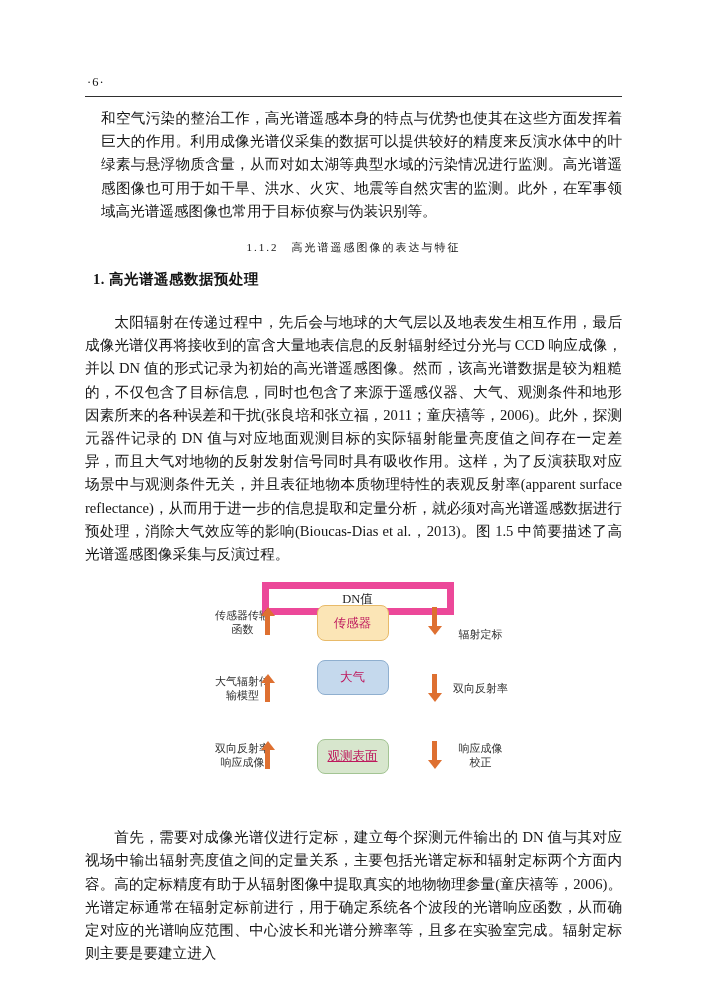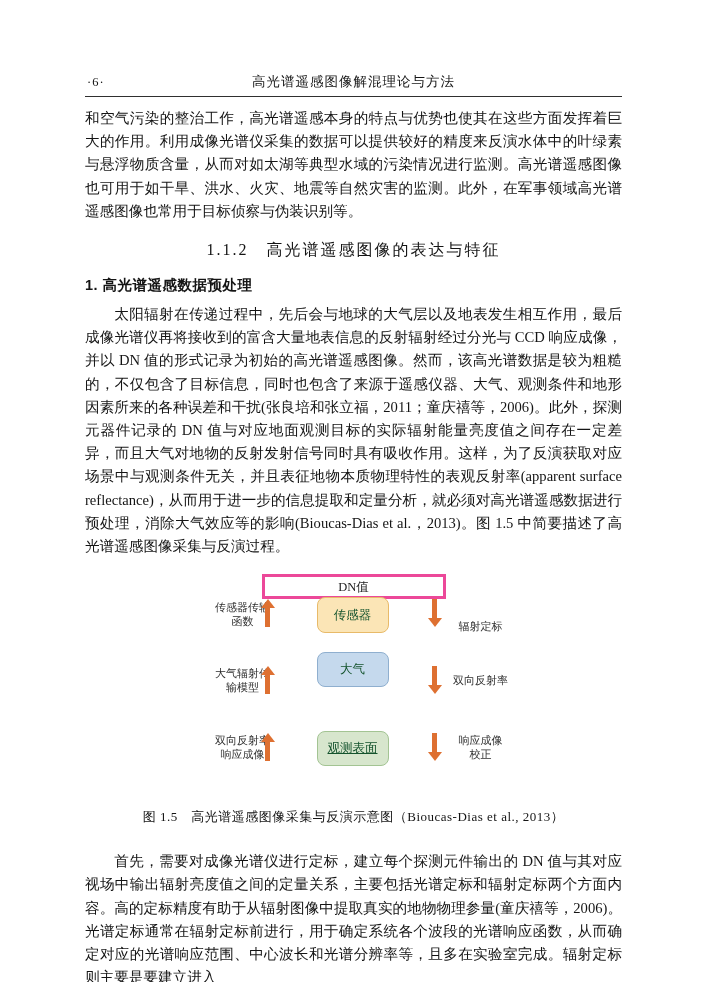--- a/index.html
+++ b/index.html
@@ -14,30 +14,30 @@
     box-sizing:border-box;padding:73px 84px 0 85px;
     font-family:"Liberation Serif","DejaVu Serif",serif;color:#141414;
     margin:0 auto;overflow:hidden;
   }
   
   .header{position:relative;height:23px;border-bottom:1px solid #2f2f2f;}
   .pagenum{position:absolute;left:2px;top:2px;font-size:12.5px;letter-spacing:1px;}
   .running-title{display:block;text-align:center;font-size:13.5px;letter-spacing:1px;}
   
   .body-text{font-size:14.6px;line-height:23.2px;text-align:justify;margin:0;}
-  .p1{margin-top:10px;}
-  .p2{margin-top:8px;text-indent:2em;}
+  .p1{margin-top:10px;margin-left:16px;}
+  .p2{margin-top:22px;text-indent:2em;}
   .p3{margin-top:24px;text-indent:2em;}
-  .section-heading{font-size:16px;font-weight:normal;text-align:center;margin:17px 0 0;letter-spacing:2px;}
-  .subsection-heading{font-family:Liberation Sans, sans-serif;font-size:14.5px;font-weight:bold;margin:15px 0 0;letter-spacing:.5px;}
+  .section-heading{font-size:11px;font-weight:normal;text-align:center;margin:17px 0 0;letter-spacing:2px;}
+  .subsection-heading{font-family:Liberation Serif, serif;font-size:14.5px;font-weight:bold;margin:15px 8px 0;letter-spacing:.5px;}
   
   .figure{position:relative;width:370px;height:222px;margin:14px auto 0;}
-  .wbox{position:absolute;left:93px;width:178px;height:19px;border:3px solid #ec4899;background:#fff;
+  .wbox{position:absolute;left:93px;width:178px;height:19px;border:7px solid #ec4899;background:#fff;
         text-align:center;font-size:12.5px;line-height:20px;color:#222;}
-  .rbox{position:absolute;left:148px;width:70px;border-radius:8px;text-align:center;font-size:12.5px;color:#14532d;}
+  .rbox{position:absolute;left:148px;width:70px;border-radius:8px;text-align:center;font-size:12.5px;color:#be185d;}
   .rbox-sensor{top:25px;height:34px;line-height:34px;background:var(--sensor-fill);border:1px solid var(--sensor-border);}
   .rbox-atmo{top:80px;height:33px;line-height:33px;background:var(--atmosphere-fill);border:1px solid var(--atmosphere-border);}
   .rbox-surf{top:159px;height:33px;line-height:33px;background:var(--surface-fill);border:1px solid var(--surface-border);text-decoration:underline;}
   .side-label{position:absolute;font-size:11px;line-height:14px;color:#2e2e2e;text-align:center;}
   .sl-left{left:36px;width:76px;}
   .sl-right{left:280px;width:64px;}
   .arrow{position:absolute;width:14px;height:28px;}
   .arrow .head{position:absolute;left:0;width:0;height:0;border-left:7px solid transparent;border-right:7px solid transparent;}
   .arrow.up .head{top:0;border-bottom:9px solid var(--arrow);}
   .arrow.down .head{bottom:0;border-top:9px solid var(--arrow);}
@@ -48,21 +48,20 @@
   .a-down{left:259px;}
   .caption{text-align:center;font-size:13px;margin-top:14px;letter-spacing:.5px;}
 </style>
 </head>
 <body>
 
 <div class="page">
 
   <div class="header">
     <span class="pagenum">·6·</span>
-    <span class="running-title">高光谱遥感图像解混理论与方法</span>
   </div>
 
   <p class="body-text p1">和空气污染的整治工作，高光谱遥感本身的特点与优势也使其在这些方面发挥着巨大的作用。利用成像光谱仪采集的数据可以提供较好的精度来反演水体中的叶绿素与悬浮物质含量，从而对如太湖等典型水域的污染情况进行监测。高光谱遥感图像也可用于如干旱、洪水、火灾、地震等自然灾害的监测。此外，在军事领域高光谱遥感图像也常用于目标侦察与伪装识别等。</p>
 
   <h2 class="section-heading">1.1.2　高光谱遥感图像的表达与特征</h2>
 
   <h3 class="subsection-heading">1. 高光谱遥感数据预处理</h3>
 
   <p class="body-text p2">太阳辐射在传递过程中，先后会与地球的大气层以及地表发生相互作用，最后成像光谱仪再将接收到的富含大量地表信息的反射辐射经过分光与 CCD 响应成像，并以 DN 值的形式记录为初始的高光谱遥感图像。然而，该高光谱数据是较为粗糙的，不仅包含了目标信息，同时也包含了来源于遥感仪器、大气、观测条件和地形因素所来的各种误差和干扰(张良培和张立福，2011；童庆禧等，2006)。此外，探测元器件记录的 DN 值与对应地面观测目标的实际辐射能量亮度值之间存在一定差异，而且大气对地物的反射发射信号同时具有吸收作用。这样，为了反演获取对应场景中与观测条件无关，并且表征地物本质物理特性的表观反射率(apparent surface reflectance)，从而用于进一步的信息提取和定量分析，就必须对高光谱遥感数据进行预处理，消除大气效应等的影响(Bioucas-Dias et al.，2013)。图 1.5 中简要描述了高光谱遥感图像采集与反演过程。</p>
 
@@ -116,17 +115,16 @@
         <span class="shaft"></span>
       </div>
     <div class="side-label sl-right" style="top:161px">
       <div>响应成像</div>
       <div>校正</div>
     </div>
 
 
   </div>
 
-  <div class="caption">图 1.5　高光谱遥感图像采集与反演示意图（Bioucas-Dias et al., 2013）</div>
 
   <p class="body-text p3">首先，需要对成像光谱仪进行定标，建立每个探测元件输出的 DN 值与其对应视场中输出辐射亮度值之间的定量关系，主要包括光谱定标和辐射定标两个方面内容。高的定标精度有助于从辐射图像中提取真实的地物物理参量(童庆禧等，2006)。光谱定标通常在辐射定标前进行，用于确定系统各个波段的光谱响应函数，从而确定对应的光谱响应范围、中心波长和光谱分辨率等，且多在实验室完成。辐射定标则主要是要建立进入</p>
 
 </div>
 
 </body></html>

